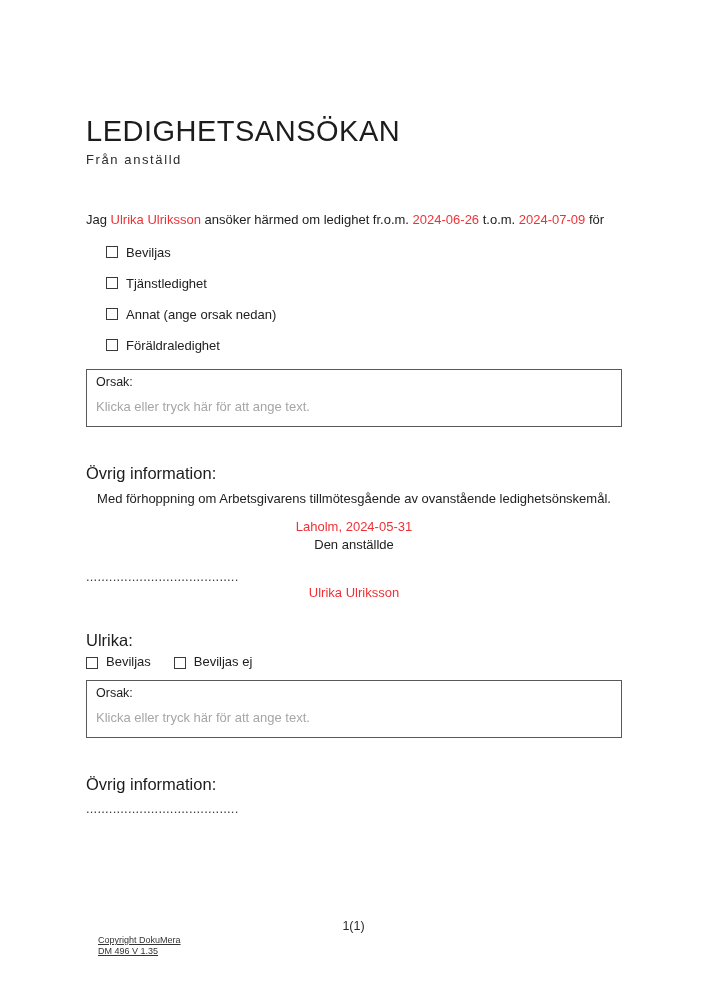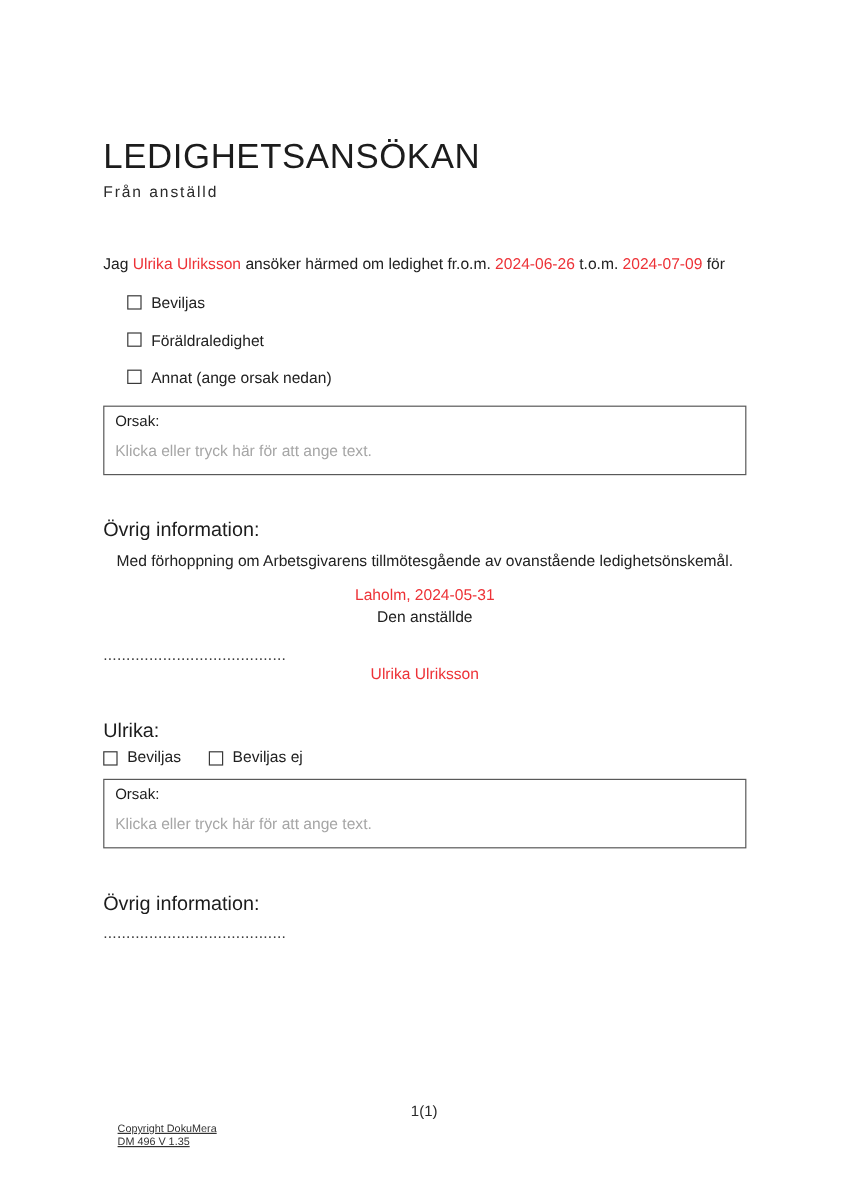--- a/index.html
+++ b/index.html
@@ -125,25 +125,29 @@
 
   <p class="intro"><span>Jag </span><span class="red">Ulrika Ulriksson</span><span> ansöker härmed om ledighet fr.o.m. </span><span class="red">2024-06-26</span><span> t.o.m. </span><span class="red">2024-07-09</span><span> för</span></p>
 
   <div class="option-list">
     <div class="option-row">
       <span class="checkbox"></span>
       <span>Beviljas</span>
     </div>
     <div class="option-row">
       <span class="checkbox"></span>
-      <span>Föräldraledighet</span>
+      <span>Tjänstledighet</span>
     </div>
     <div class="option-row">
       <span class="checkbox"></span>
       <span>Annat (ange orsak nedan)</span>
+    </div>
+    <div class="option-row">
+      <span class="checkbox"></span>
+      <span>Föräldraledighet</span>
     </div>
   </div>
 
   <div class="reason-box">
     <div class="reason-label">Orsak:</div>
     <div class="reason-placeholder">Klicka eller tryck här för att ange text.</div>
   </div>
 
   <h2 class="section-heading">Övrig information:</h2>
   <p class="body-line">Med förhoppning om Arbetsgivarens tillmötesgående av ovanstående ledighetsönskemål.</p>

